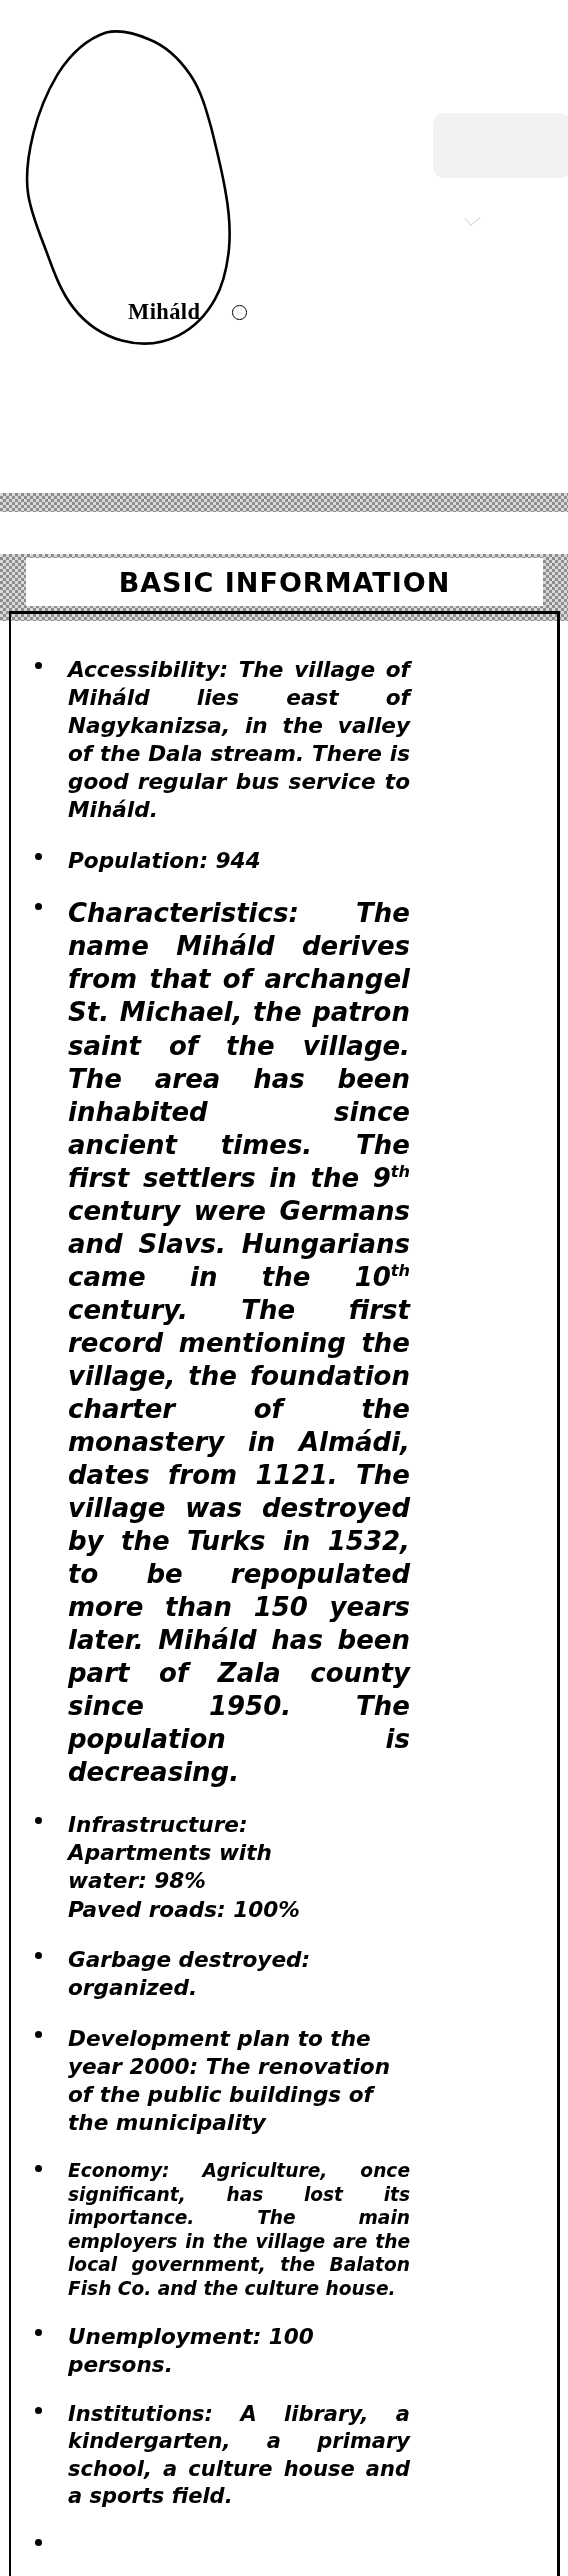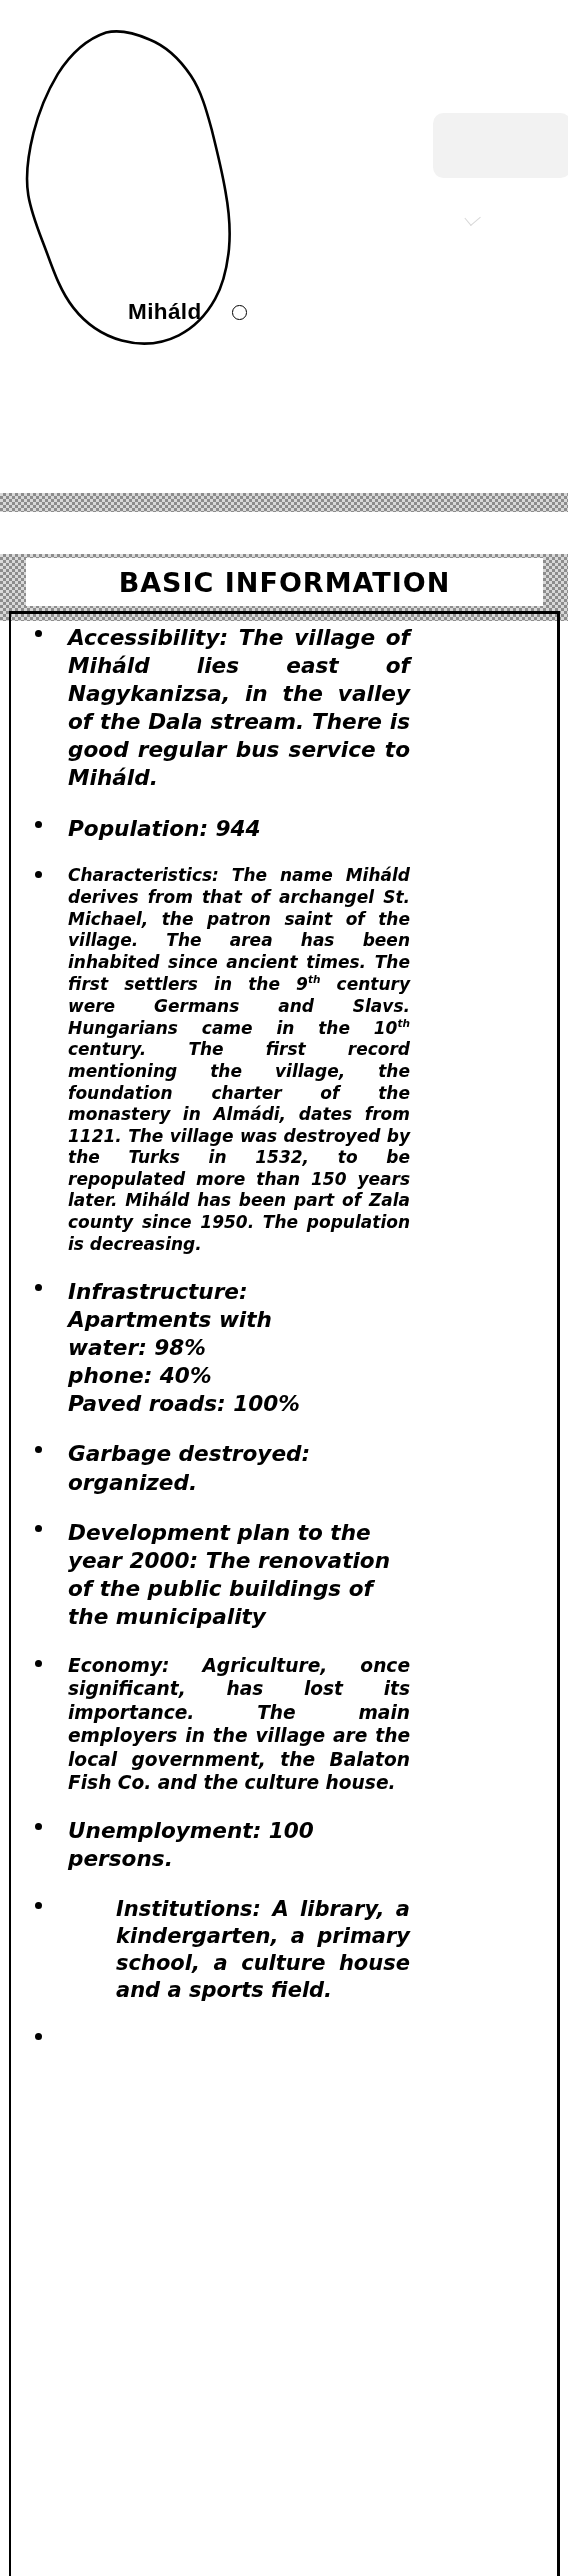--- a/index.html
+++ b/index.html
@@ -25,21 +25,21 @@
   }
   .map-svg {
     position: absolute;
     left: 8.7px;
     top: 17.3px;
   }
   .map-label {
     position: absolute;
     left: 128px;
     top: 299px;
-    font-family: Liberation Sans, sans-serif;
+    font-family: Liberation Serif, serif;
     font-size: 22.5px;
     font-weight: 600;
     color: #000;
     letter-spacing: 0.4px;
   }
   .map-dot {
     position: absolute;
     left: 232px;
     top: 305px;
     width: 14.7px;
@@ -139,21 +139,21 @@
     top: 611px;
     width: 551px;
     height: 2.6px;
     background: #000;
   }
 
   
   .content {
     position: absolute;
     left: 0;
-    top: 624px;
+    top: 656px;
     width: 452px;
   }
   ul.items {
     list-style: none;
     margin: 0;
     padding: 0;
   }
   li.item {
     position: relative;
     padding: 0 42px 0 68px;
@@ -169,22 +169,22 @@
     border-radius: 50%;
   }
   .para {
     font-family: "DejaVu Sans", sans-serif;
     font-style: italic;
     font-weight: 700;
     color: #000;
     margin: 0;
   }
   .sz-lg  { font-size: 21.6px; line-height: 1.30; }
-  .sz-md  { font-size: 21px; line-height: 1.30; margin-left: 48px; }
-  .sz-sm  { font-size: 17px; line-height: 1.27; }
+  .sz-md  { font-size: 21px; line-height: 1.30; }
+  .sz-sm  { font-size: 26px; line-height: 1.27; }
   .sz-xs  { font-size: 18.6px; line-height: 1.26; }
   .justify { text-align: justify; }
   .para sup { font-size: 0.62em; vertical-align: super; }
 </style>
 </head>
 <body>
 
 <div class="map-area">
   <div class="map-softbox"></div>
   <svg class="map-svg" width="286" height="346" viewBox="0 0 330 400">
@@ -224,21 +224,20 @@
       </li>
       <li class="item">
         <span class="bullet"></span>
         <p class="para sz-sm justify">Characteristics: The name Miháld derives from that of archangel St. Michael, the patron saint of the village. The area has been inhabited since ancient times. The first settlers in the 9<sup>th</sup> century were Germans and Slavs. Hungarians came in the 10<sup>th</sup> century. The first record mentioning the village, the foundation charter of the monastery in Almádi, dates from 1121. The village was destroyed by the Turks in 1532, to be repopulated more than 150 years later. Miháld has been part of Zala county since 1950. The population is decreasing.</p>
       </li>
       <li class="item">
         <span class="bullet"></span>
         <p class="para sz-lg">Infrastructure:</p>
         <p class="para sz-lg">Apartments with</p>
         <p class="para sz-lg">water: 98%</p>
-        <p class="para sz-lg">phone: 40%</p>
         <p class="para sz-lg">Paved roads: 100%</p>
       </li>
       <li class="item">
         <span class="bullet"></span>
         <p class="para sz-lg">Garbage destroyed: organized.</p>
       </li>
       <li class="item">
         <span class="bullet"></span>
         <p class="para sz-lg">Development plan to the year 2000: The renovation of the public buildings of the municipality</p>
       </li>

